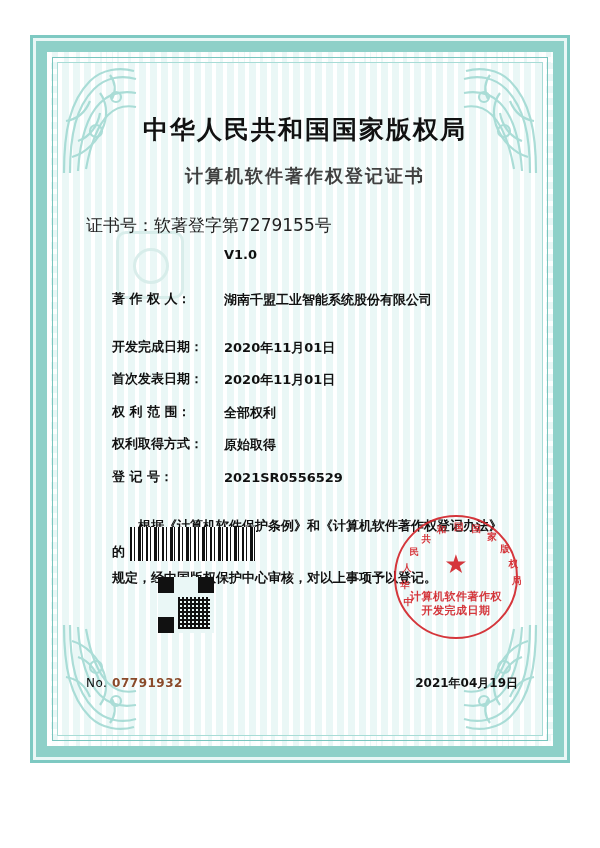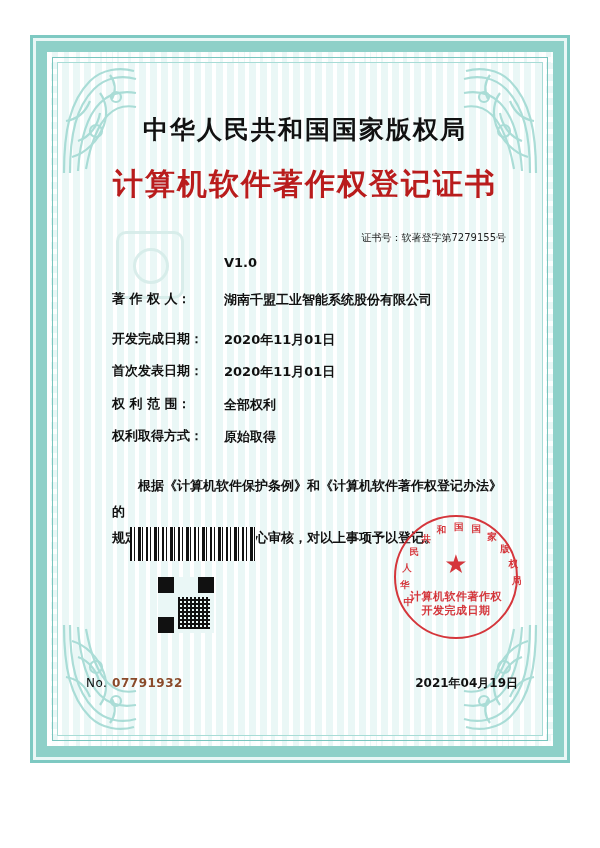--- a/index.html
+++ b/index.html
@@ -92,32 +92,32 @@
     font-family: "DejaVu Sans", "Liberation Sans", sans-serif;
     font-size: 25px;
     font-weight: bold;
     letter-spacing: 2px;
     color: #111;
     margin-top: 18px;
   }
   .title-sub {
     text-align: center;
     font-family: "DejaVu Sans", "Liberation Sans", sans-serif;
-    font-size: 30px;
+    font-size: 18px;
     font-weight: bold;
     letter-spacing: 2px;
-    color: #b91c1c;
+    color: #404040;
     margin-top: 18px;
   }
   .cert-no {
-    text-align: right;
-    font-size: 10px;
+    text-align: left;
+    font-size: 17px;
     color: #222;
     margin-top: 26px;
-    padding-right: 18px;
+    padding-right: 6px;
     font-family: "DejaVu Sans", "Liberation Sans", sans-serif;
   }
 
   .fields {
     margin-top: 16px;
     padding-left: 26px;
   }
   .field-row {
     display: flex;
     align-items: flex-start;
@@ -132,21 +132,21 @@
     font-weight: bold;
     letter-spacing: 0px;
     white-space: pre;
   }
   .field-value {
     flex: 1;
     font-weight: bold;
     line-height: 1.5;
   }
   .field-row.tight { margin-bottom: 6px; }
-  .field-row.gap { margin-top: 20px; }
+  .field-row.gap { margin-top: 28px; }
   .subvalue {
     padding-left: 112px;
     font-size: 13px;
     font-weight: bold;
     color: #111;
     margin-top: -6px;
     margin-bottom: 13px;
     font-family: "DejaVu Sans", "Liberation Sans", sans-serif;
   }
 
@@ -387,20 +387,24 @@
       <div class="field-row">
         <div class="field-label">权 利 范 围：</div>
         <div class="field-value">全部权利</div>
       </div>
 
       <div class="field-row">
         <div class="field-label">权利取得方式：</div>
         <div class="field-value">原始取得</div>
       </div>
 
+      <div class="field-row">
+        <div class="field-label">登 记 号：</div>
+        <div class="field-value">2021SR0556529</div>
+      </div>
 
     </div>
 
     <div class="statement">
       <div>根据《计算机软件保护条例》和《计算机软件著作权登记办法》的</div>
       <div style="text-indent:0">规定，经中国版权保护中心审核，对以上事项予以登记。</div>
     </div>
 
   </div>
 

